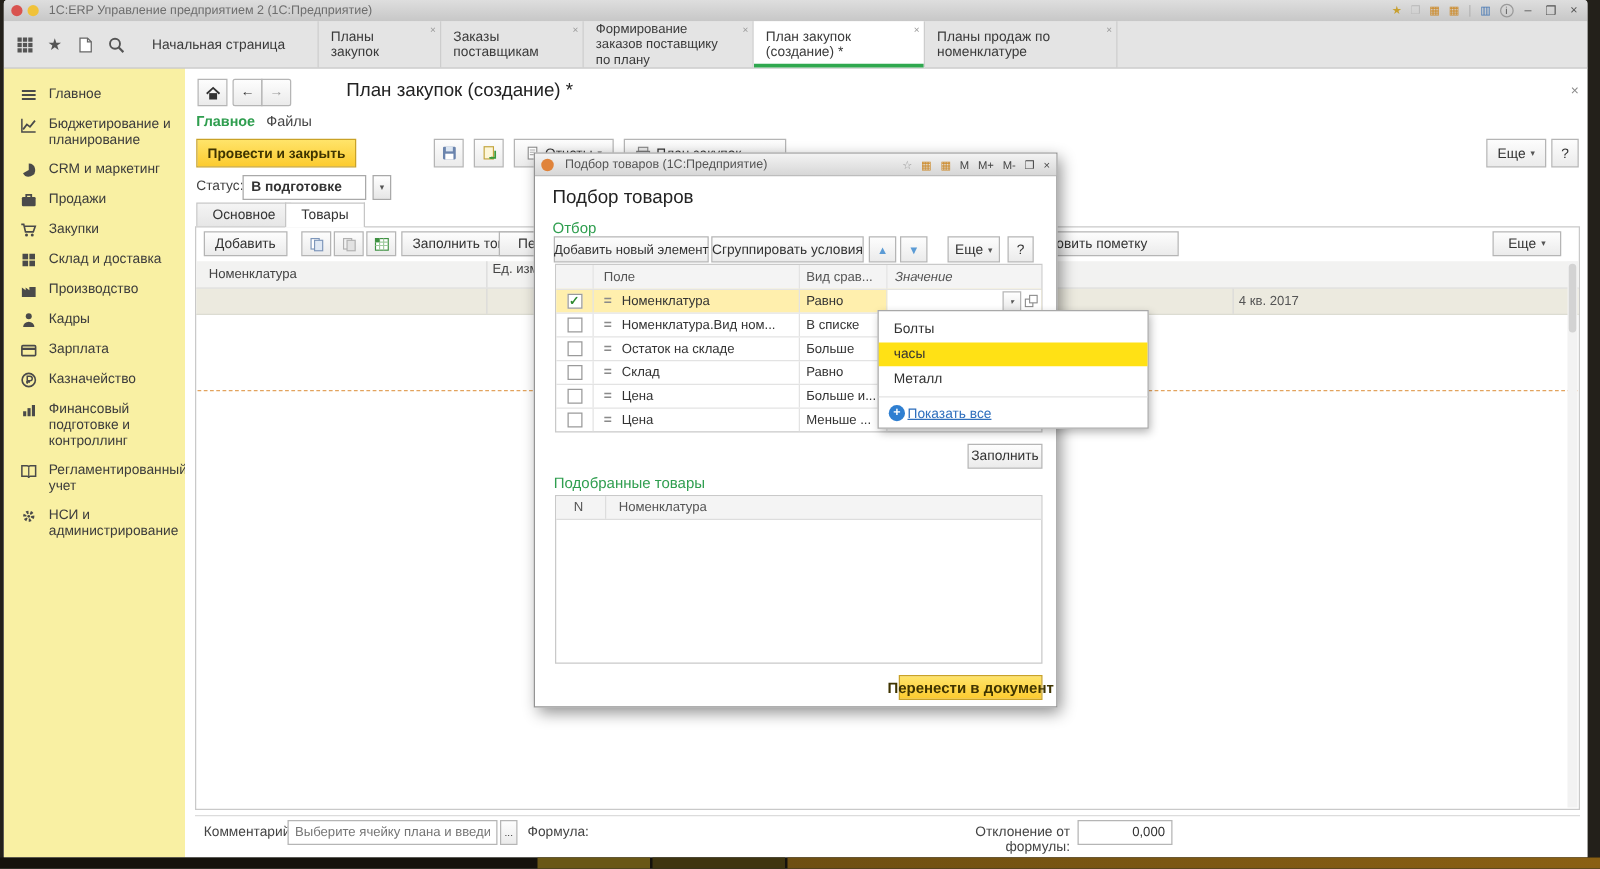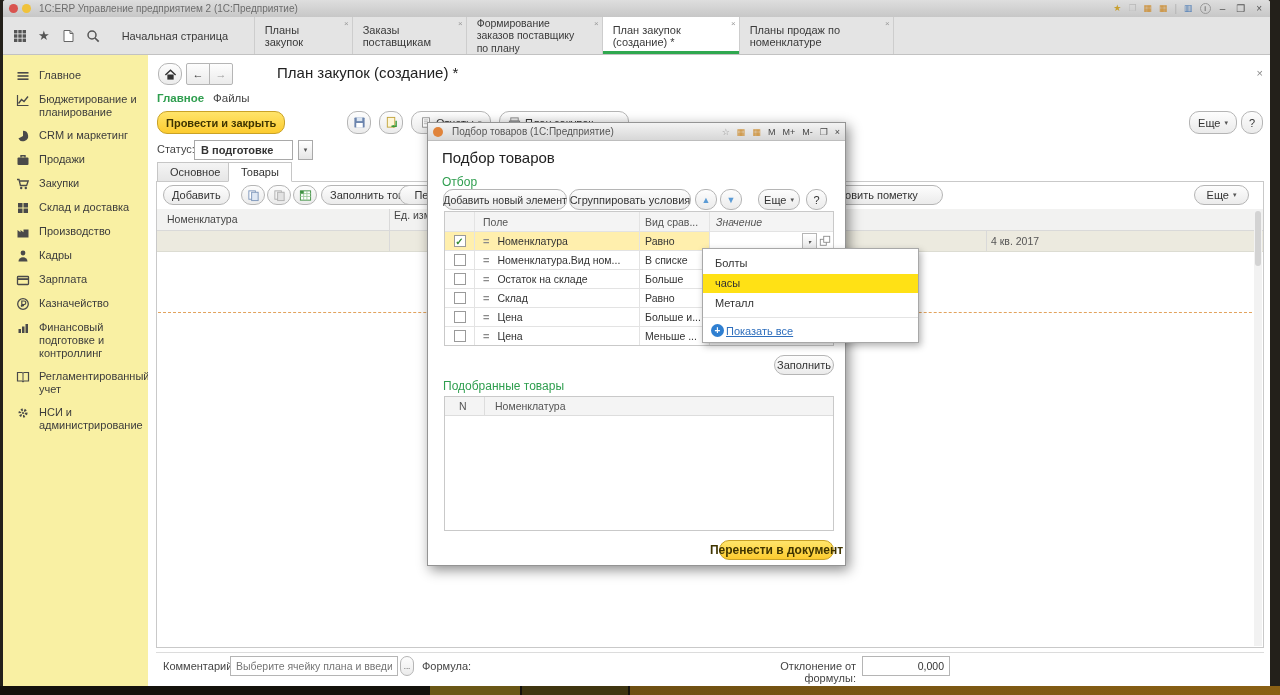--- a/index.html
+++ b/index.html
@@ -25,21 +25,21 @@
   .tab.active { background:#fff; box-shadow:inset 0 -3px 0 #2fa84f; }
 
   
   .sidebar { position:absolute; left:0; top:55px; width:145px; bottom:0; background:#f9f0a3; padding-top:9px; overflow:hidden; }
   .side-item { display:flex; gap:9px; padding:5px 6px 5px 13px; font-size:11px; line-height:13px; color:#3c3c3c; align-items:flex-start; }
   .side-item svg { flex:0 0 14px; margin-top:0; }
 
   
   .main { position:absolute; left:145px; top:55px; right:0; bottom:0; background:#fff; }
   .abs { position:absolute; }
-  .btn { display:inline-flex; align-items:center; justify-content:center; gap:4px; height:21px; padding:0 8px; background:linear-gradient(#fdfdfd,#ebebeb); border:1px solid #b5b5b5; border-radius:10px; font-size:11px; color:#333; white-space:nowrap; }
+  .btn { display:inline-flex; align-items:center; justify-content:center; gap:4px; height:21px; padding:0 8px; background:linear-gradient(#fdfdfd,#ebebeb); border:1px solid #b5b5b5; border-radius:0; font-size:11px; color:#333; white-space:nowrap; }
   .btn .caret { font-size:7px; color:#555; }
   .btn-yellow { background:linear-gradient(#ffe46a,#fccb2f); border-color:#c9a227; font-weight:bold; color:#3f3400; }
   .icon-btn { width:24px; padding:0; }
   .page-title { font-size:15px; color:#222; }
   .navlink-green { font-size:11.5px; font-weight:bold; color:#2f9e4f; }
   .navlink { font-size:11.5px; color:#444; }
   .combo { height:20px; border:1px solid #a9a9a9; background:#fff; display:flex; align-items:center; padding:0 6px; font-size:11px; color:#333;font-weight:bold; }
   .combo-btn { width:15px; height:20px; border:1px solid #a9a9a9; margin-left:3px; background:linear-gradient(#fff,#e6e6e6); font-size:7px; color:#555; display:flex; align-items:center; justify-content:center; }
   .doc-tab { height:20px; display:inline-flex; align-items:center; padding:0 12px; font-size:11px; color:#333; border:1px solid #c6c6c6; }
   .doc-tab.inactive { background:linear-gradient(#f4f4f4,#e6e6e6); }
@@ -372,21 +372,21 @@
           <div class="scroll-thumb"></div>
         </div>
     </div>
 
     <div class="abs" style="left:8px;right:6px;top:597px;border-top:1px solid #dcdcdc"></div>
     <span class="abs lbl" style="left:15px;top:605px">Комментарий:</span>
     <input class="abs field placeholder" style="left: 82px; top: 601px; width: 168px; height: 20px;" placeholder="Выберите ячейку плана и введите комментарий">
     <span class="abs btn" style="left:252px;top:601px;width:14px;height:20px;padding:0;font-size:8px">...</span>
     <span class="abs lbl" style="left:274px;top:605px">Формула:</span>
     <span class="abs lbl" style="left:610px;top:605px;width:98px;text-align:right">Отклонение от формулы:</span>
-    <span class="abs field" style="left:714px;top:601px;width:88px;height:20px;justify-content:flex-end">0,000</span>
+    <span class="abs field" style="left:714px;top:601px;width:76px;height:20px;justify-content:flex-end">0,000</span>
   </div>
 
   <div class="dialog">
     <div class="dlg-titlebar">
       <span class="app-dot" style="background:#e0833a;width:10px;height:10px"></span>
       <span style="margin-left:5px">Подбор товаров  (1С:Предприятие)</span>
       <span style="margin-left:auto;display:flex;align-items:center">
         <span class="mbtn" style="color:#999">☆</span>
         <span class="mbtn" style="color:#cc8a2a">▦</span>
         <span class="mbtn" style="color:#cc8a2a">▦</span>

